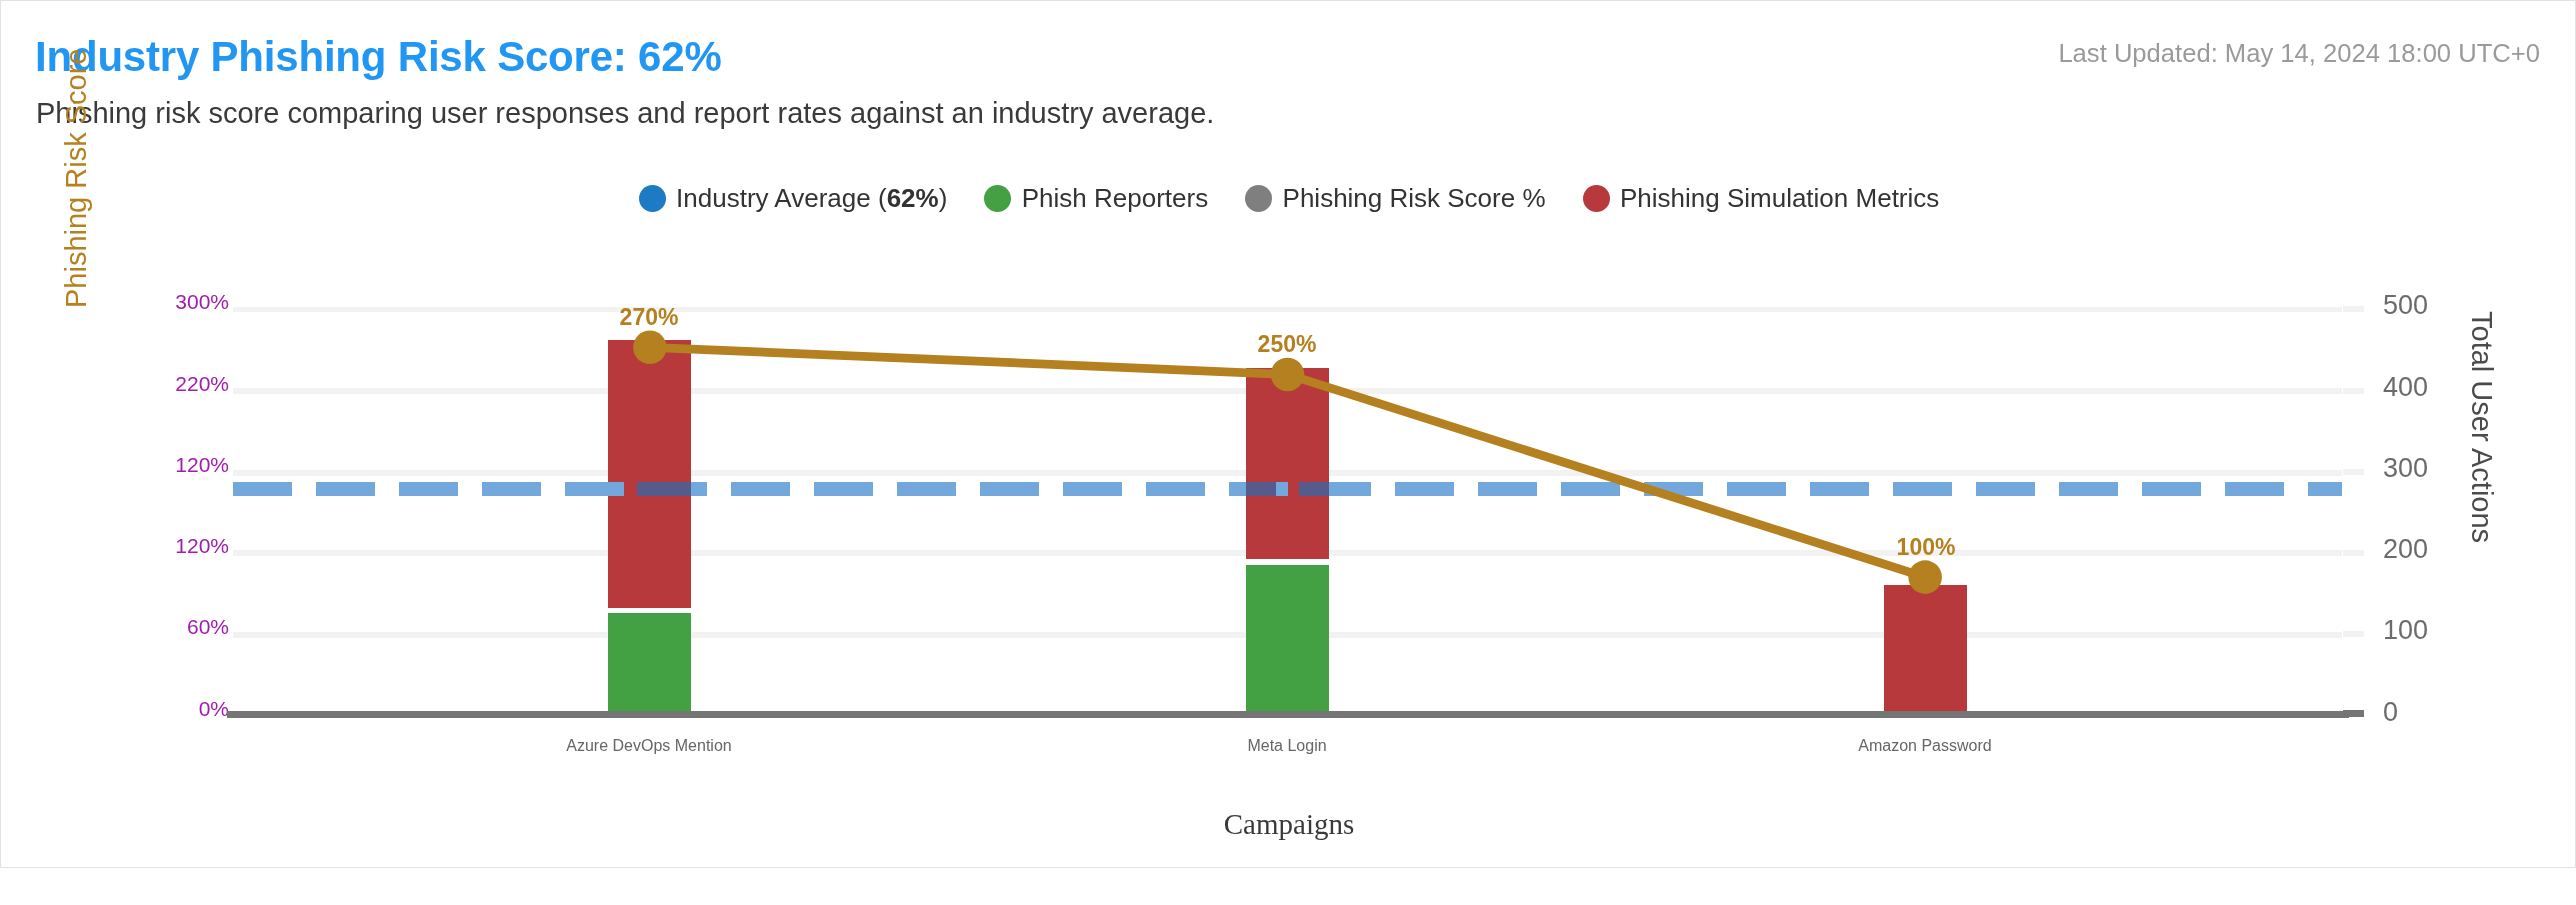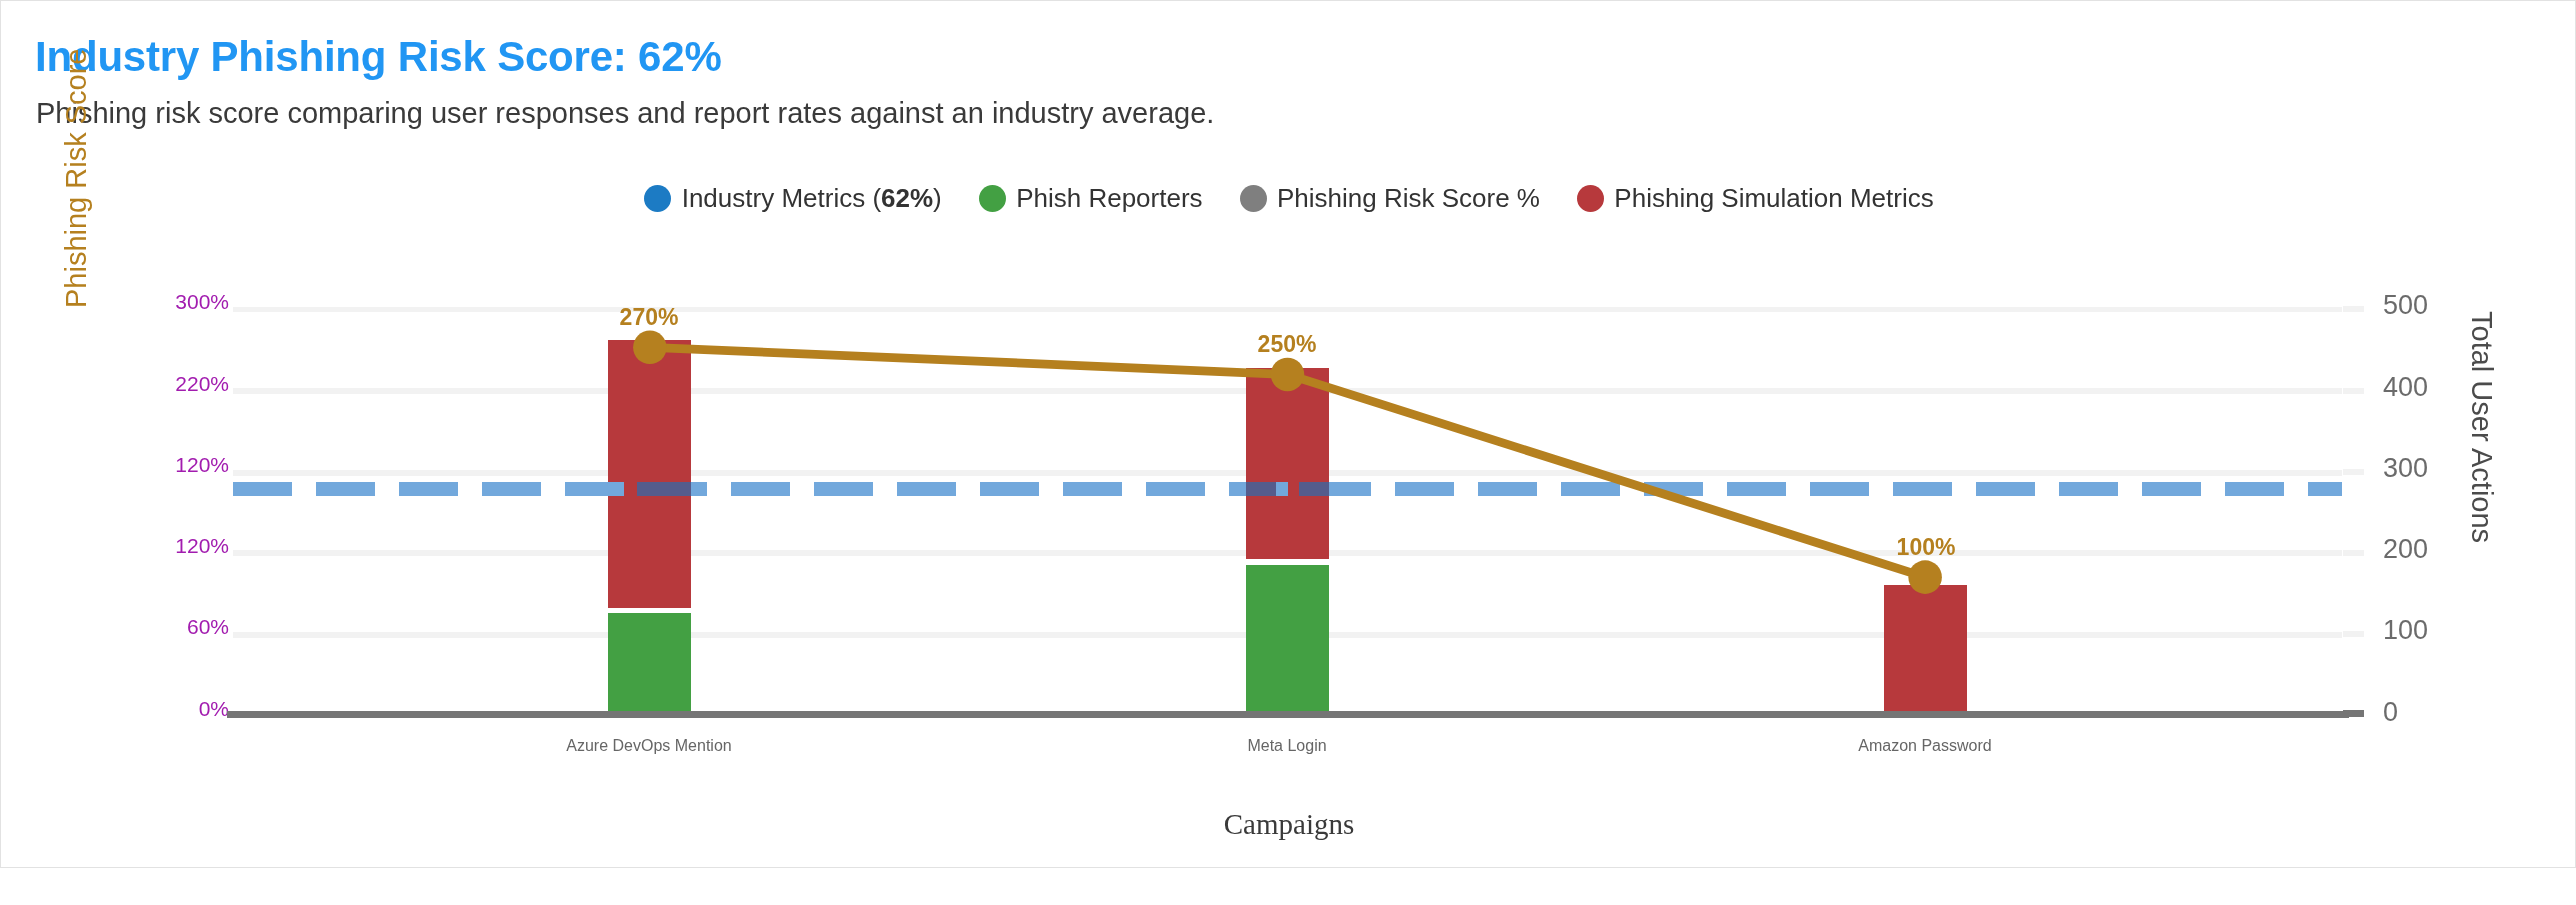--- a/index.html
+++ b/index.html
@@ -100,25 +100,26 @@
     white-space:nowrap;transform:translateX(-50%);
   }
 </style>
 </head>
 <body>
 
 <div class="card">
 
   <div class="title">Industry Phishing Risk Score: 62%</div>
   <div class="subtitle">Phishing risk score comparing user responses and report rates against an industry average.</div>
+  <div class="last-updated">Last Updated: May 14, 2024 18:00 UTC+0</div>
 
   <div class="legend">
     <div class="legend-item">
       <span class="legend-dot" style="background:#1c7bc4"></span>
-      <span class="legend-label"><span>Industry Metrics (</span><b>62%</b><span>)</span></span>
+      <span class="legend-label"><span>Industry Average (</span><b>62%</b><span>)</span></span>
     </div>
     <div class="legend-item">
       <span class="legend-dot" style="background:#43a043"></span>
       <span class="legend-label">Phish Reporters</span>
     </div>
     <div class="legend-item">
       <span class="legend-dot" style="background:#7f7f7f"></span>
       <span class="legend-label">Phishing Risk Score %</span>
     </div>
     <div class="legend-item">

